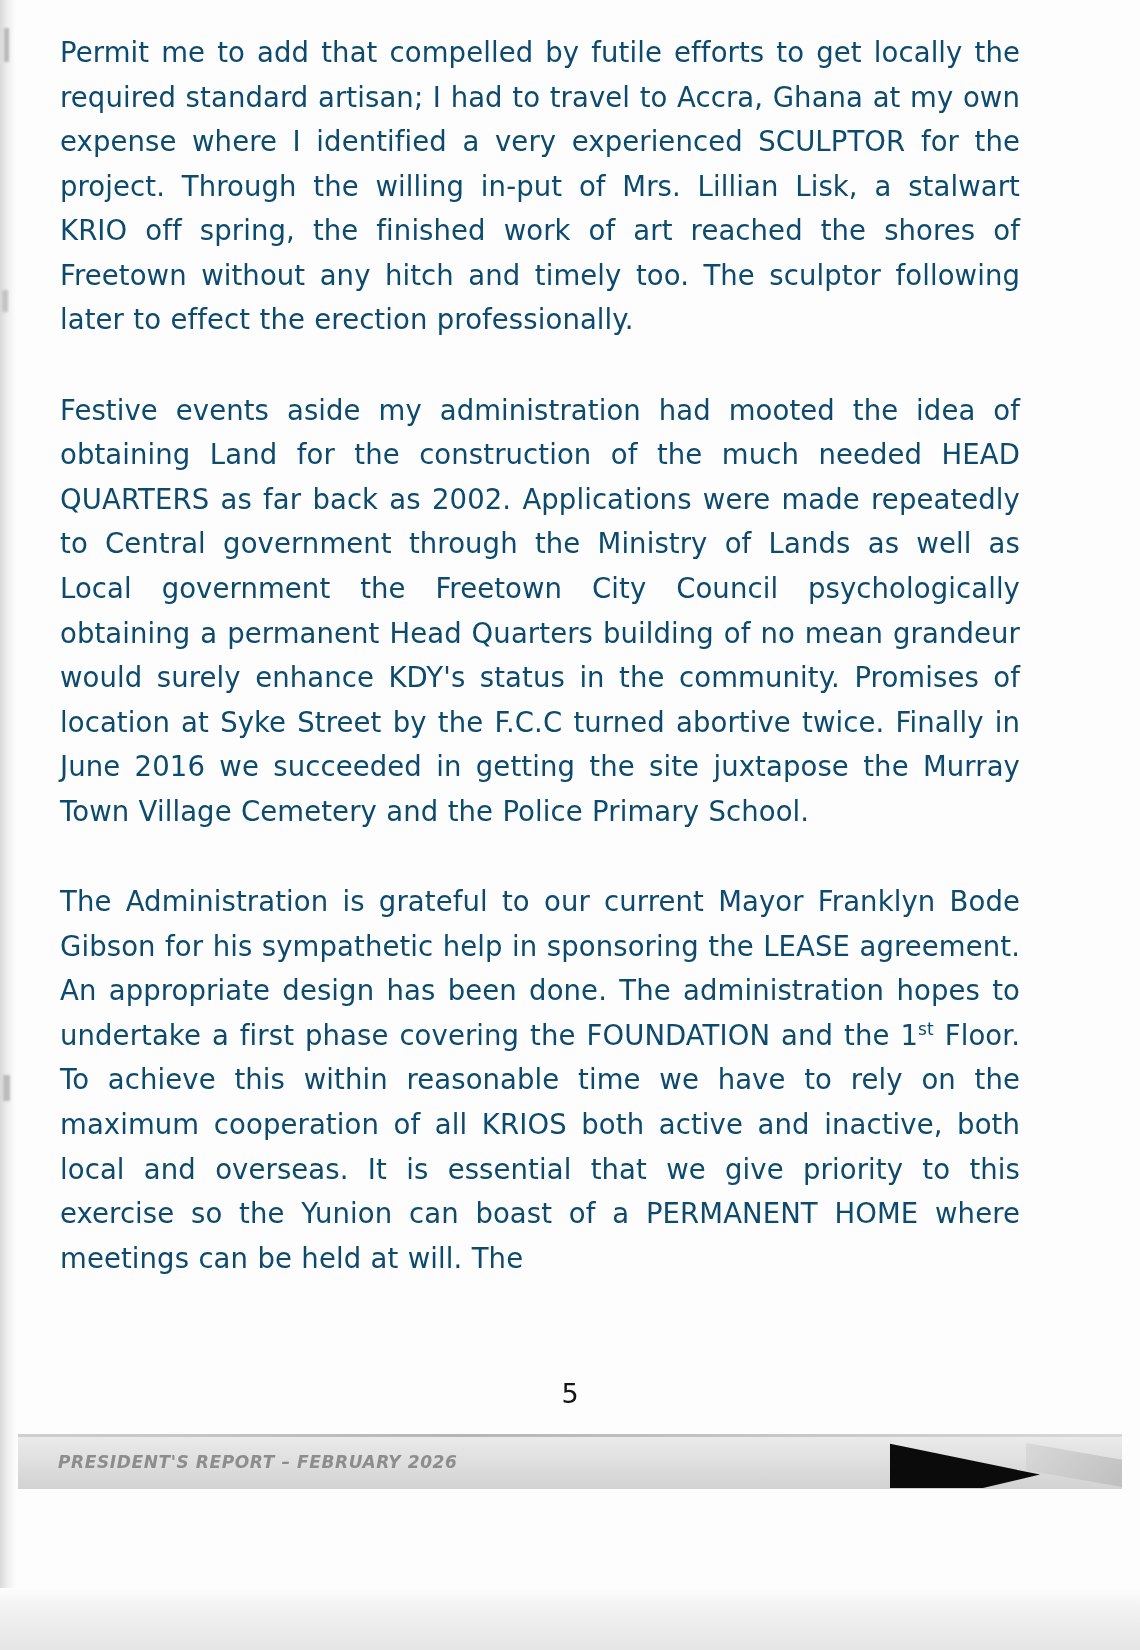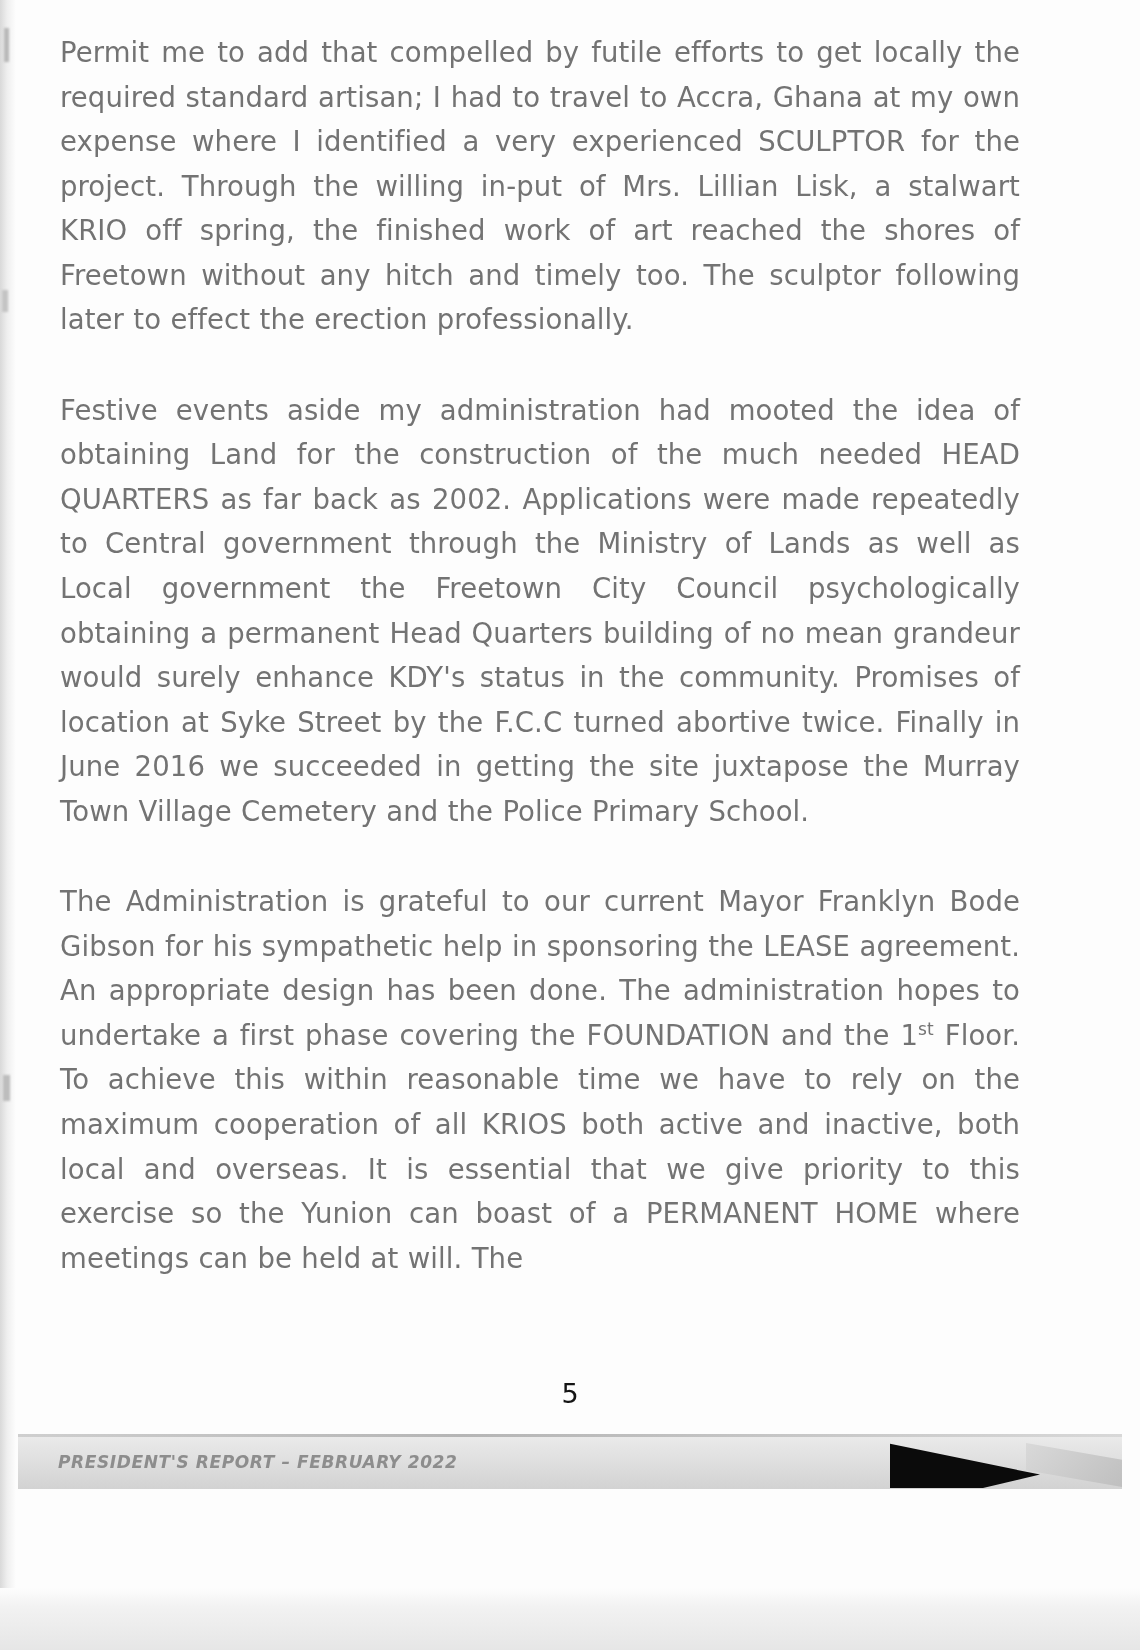--- a/index.html
+++ b/index.html
@@ -69,21 +69,21 @@
     position: absolute;
     left: 60px;
     top: 30px;
     width: 960px;
   }
 
   p.para {
     margin: 0 0 46px 0;
     font-size: 27.5px;
     line-height: 1.62;
-    color: #737373;
+    color: #0c4a6e;
     text-align: justify;
     text-justify: inter-word;
     letter-spacing: 0.1px;
     word-spacing: 0.5px;
   }
   p.para:last-of-type {
     margin-bottom: 16px;
   }
   sup.ord {
     font-size: 0.62em;
@@ -165,18 +165,18 @@
   <div class="content">
     <p class="para">Permit me to add that compelled by futile efforts to get locally the required standard artisan; I had to travel to Accra, Ghana at my own expense where I identified a very experienced SCULPTOR for the project.   Through the willing in-put of Mrs. Lillian Lisk, a stalwart KRIO off spring, the finished work of art reached the shores of Freetown without any hitch and timely too.   The sculptor following later to effect the erection professionally.</p>
     <p class="para">Festive events aside my administration had mooted the idea of obtaining Land for the construction of the much needed HEAD QUARTERS as far back as 2002.   Applications were made repeatedly to Central government through the Ministry of Lands as well as Local government the Freetown City Council psychologically obtaining a permanent Head Quarters building of no mean grandeur would surely enhance KDY's status in the community.   Promises of location at Syke Street by the F.C.C turned abortive twice.   Finally in June 2016 we succeeded in getting the site juxtapose the Murray Town Village Cemetery and the Police Primary School.</p>
     <p class="para"><span>The Administration is grateful to our current Mayor Franklyn Bode Gibson for his sympathetic help in sponsoring the LEASE agreement.   An appropriate design has been done.   The administration hopes to undertake a first phase covering the FOUNDATION and the 1</span><sup class="ord">st</sup><span> Floor.  To achieve this within reasonable time we have to rely on the maximum cooperation of all KRIOS both active and inactive, both local and overseas.  It is essential that we give priority to this exercise so the Yunion can boast of a PERMANENT HOME where meetings can be held at will.   The</span></p>
   </div>
 
   <div class="page-number">5</div>
 
   <div class="footer-rule"></div>
   <div class="footer-strip"></div>
-  <div class="footer-text">PRESIDENT'S REPORT – FEBRUARY 2022</div>
+  <div class="footer-text">PRESIDENT'S REPORT – FEBRUARY 2026</div>
   <div class="footer-wedge"></div>
   <div class="footer-wedge-2"></div>
 
   <div class="scan-bottom-band"></div>
 </div>
 
 </body></html>

